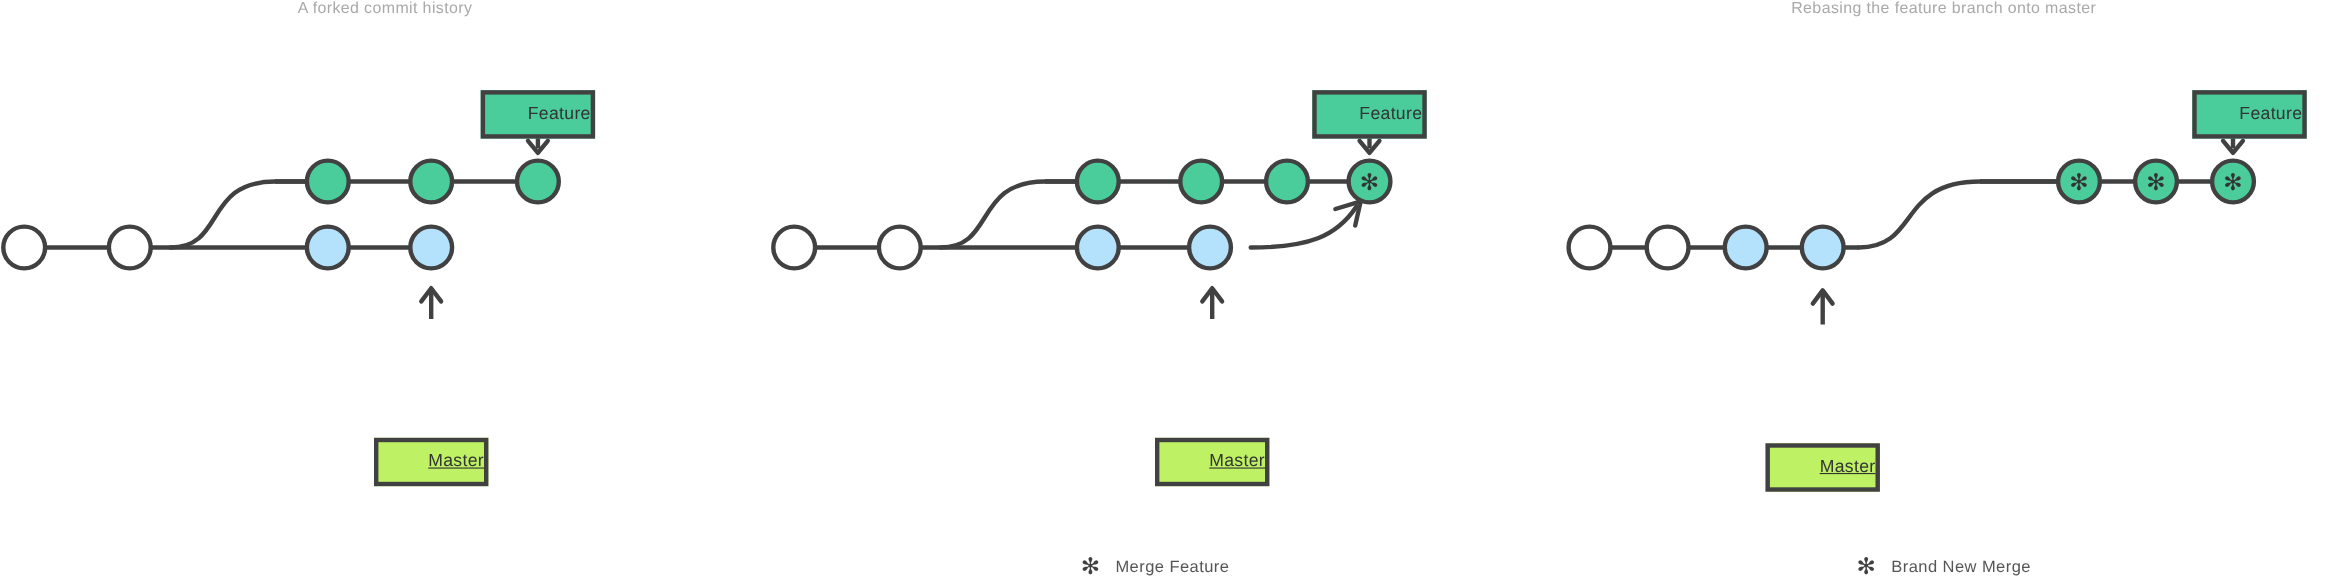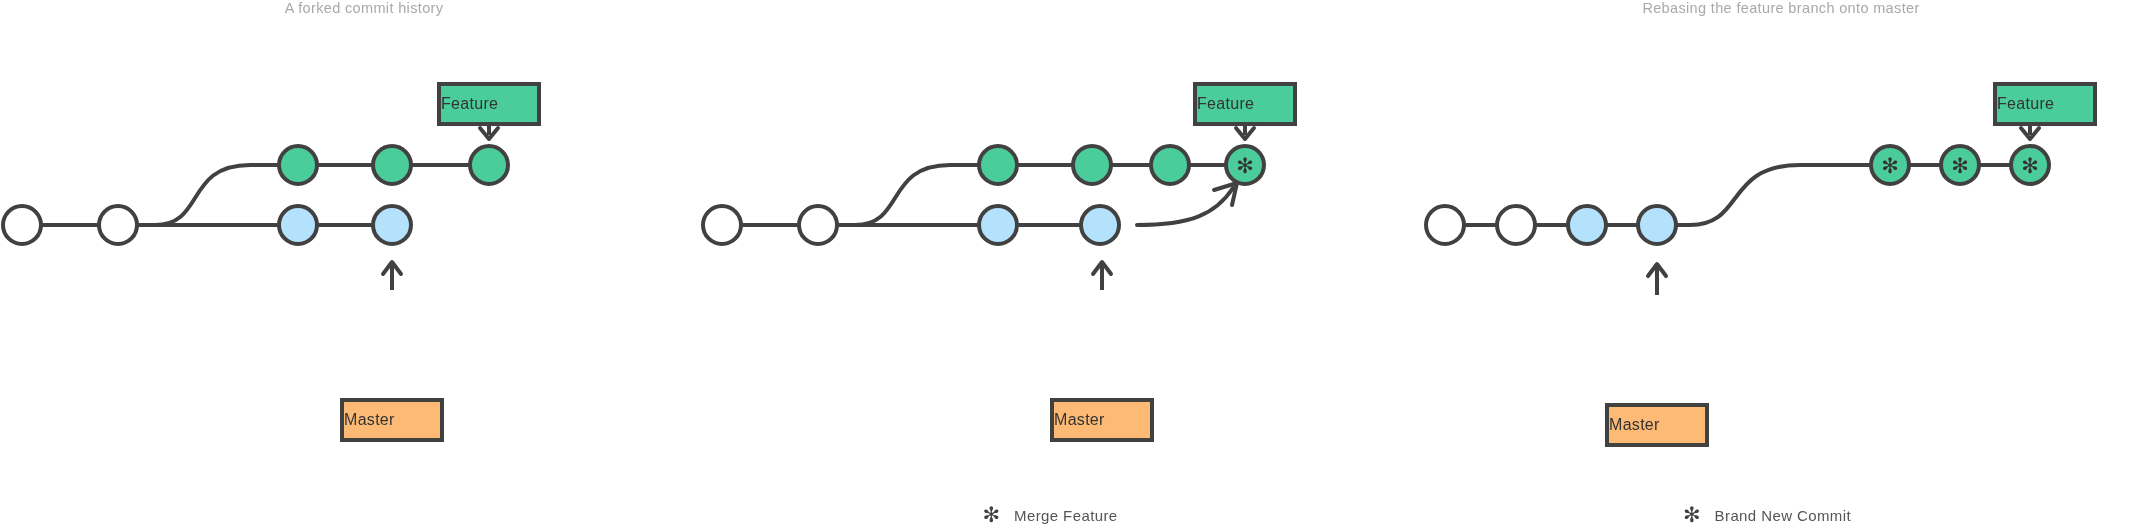--- a/index.html
+++ b/index.html
@@ -25,21 +25,21 @@
     top: 0;
     height: 531px;
   }
   #panel-0 { left: 0px;    width: 700px; }
   #panel-1 { left: 700px;  width: 700px; }
   #panel-2 { left: 1400px; width: 734px; }
 
   .panel-caption {
     position: absolute;
     top: 0px;
-    left: 14px;
+    left: 0;
     width: 100%;
     text-align: center;
     font-size: 14.5px;
     letter-spacing: 0.35px;
     color: #a9a9a9;
     font-family: "Liberation Sans", sans-serif;
     line-height: 16px;
     white-space: nowrap;
   }
   #panel-2 .panel-caption { }
@@ -52,30 +52,30 @@
     height: 531px;
     overflow: visible;
   }
 
   .branch-tag {
     position: absolute;
     border: 4px solid #414141;
     box-sizing: border-box;
     display: flex;
     align-items: center;
-    justify-content: flex-start;
+    justify-content: flex-end;
     font-size: 16px;
     color: #333333;
     letter-spacing: 0.3px;
     font-family: "Liberation Sans", sans-serif;
     height: 44px;
     width: 104px;
   }
   .branch-tag.feature { background: #4bcc9b; }
-  .branch-tag.master  { background: #fdba74; }
+  .branch-tag.master  { background: #bef264; text-decoration: underline; }
 
   .legend {
     position: absolute;
     bottom: 0px;
     width: 100%;
     display: flex;
     align-items: center;
     justify-content: center;
     gap: 14px;
     height: 31px;
@@ -215,17 +215,17 @@
 
     <div class="branch-tag feature" style="left:593px; top:82px;">
       <span>Feature</span>
     </div>
     <div class="branch-tag master" style="left:205px; top:403px;">
       <span>Master</span>
     </div>
 
     <div class="legend">
       <span class="legend-glyph">✻</span>
-      <span class="legend-label">Brand New Commit</span>
+      <span class="legend-label">Brand New Merge</span>
     </div>
   </div>
 
 </div>
 
 </body></html>

